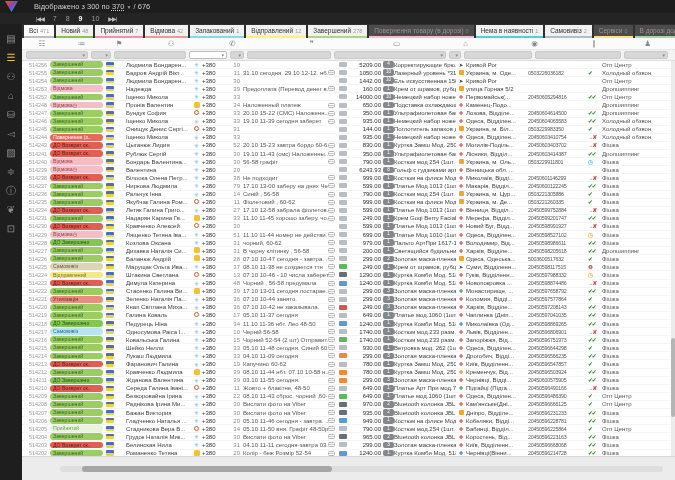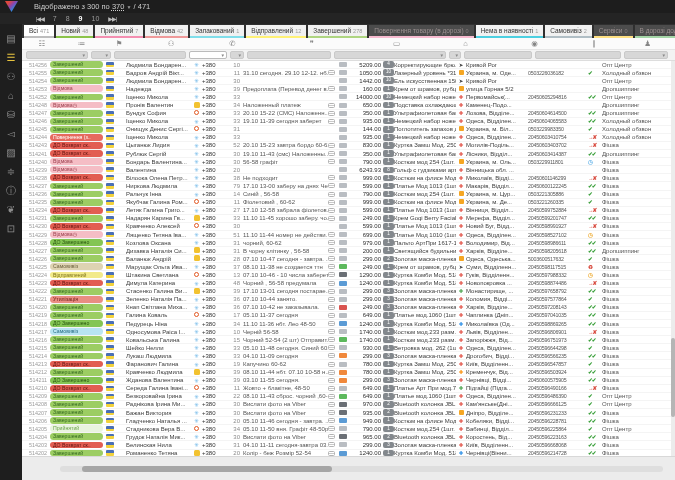--- a/index.html
+++ b/index.html
@@ -70,21 +70,21 @@
 </head>
 <body>
 
 <div class="app">
   <div class="topbar">
     <span class="logo"></span>
     <span class="shown">
       <span>Відображено з 300 по</span>
       <u>370</u>
       <span class="caret">▼</span>
-      <span>/ 471</span>
+      <span>/ 676</span>
     </span>
   </div>
 
   <div class="pager">
     <span class="nav">|◀◀</span>
     <span id="pages" style="display:flex;gap:9px;">
         <span class="pg">7</span>
         <span class="pg">8</span>
         <span class="pg cur">9</span>
         <span class="pg">10</span>

